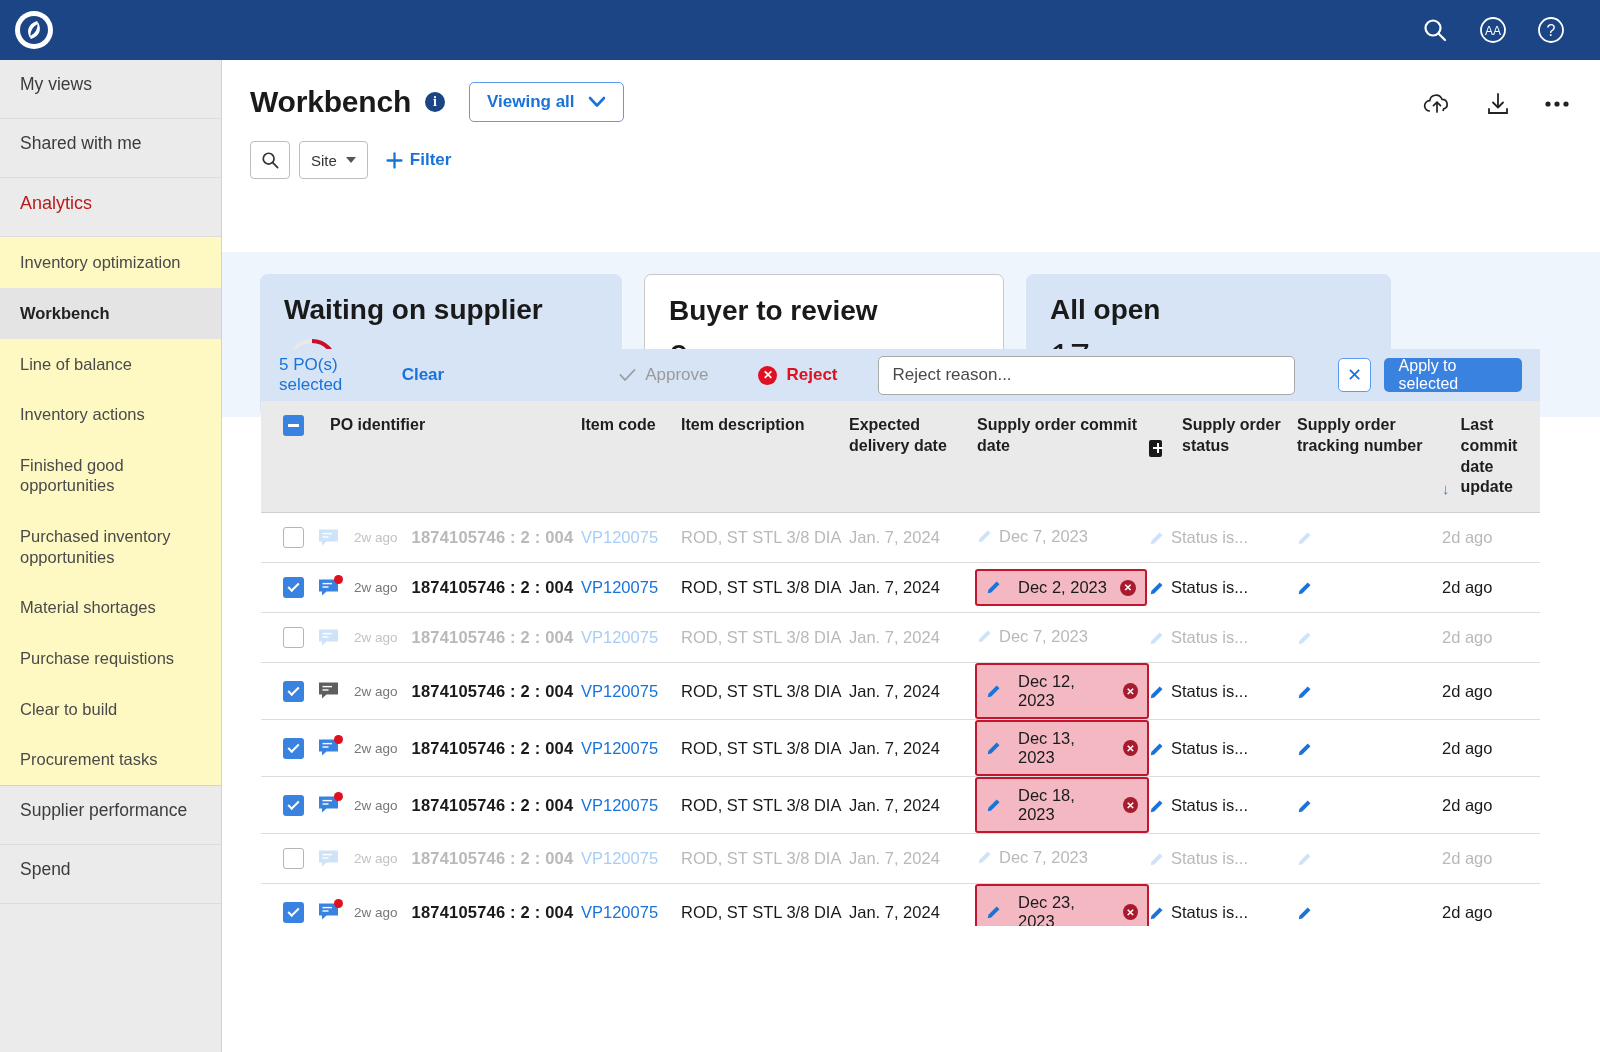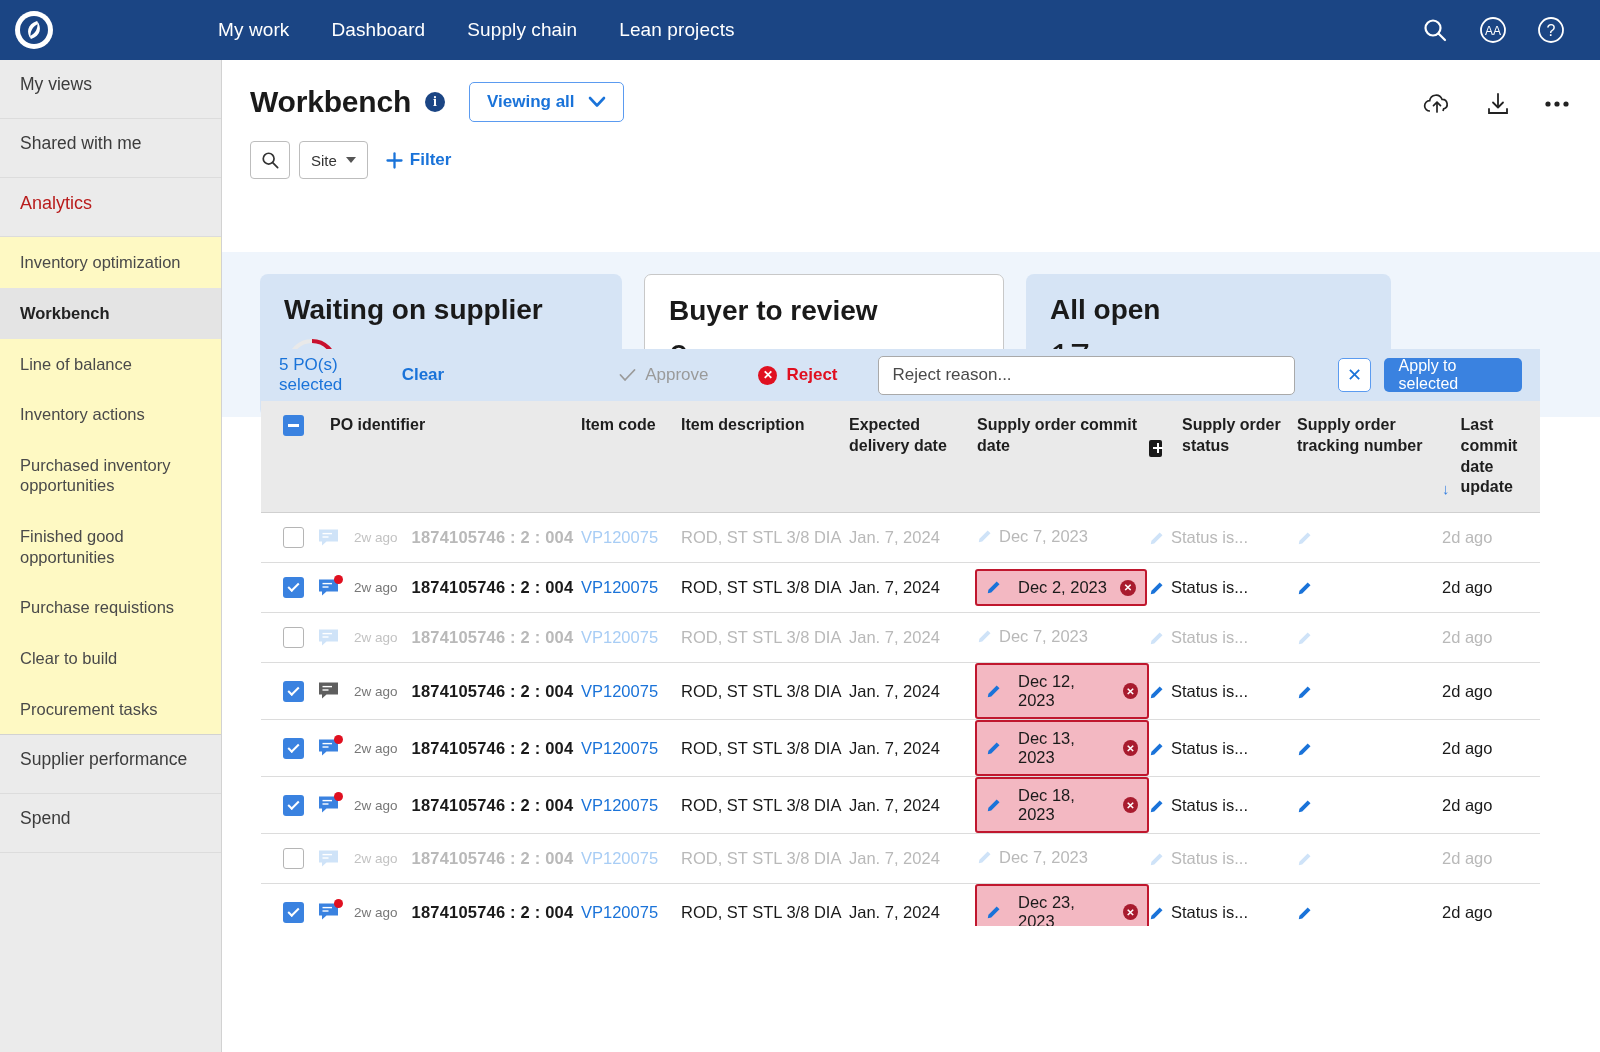--- a/index.html
+++ b/index.html
@@ -225,26 +225,20 @@
 <div class="navbar">
   <div class="brand">
     <div class="brand-logo">
       <svg width="30" height="30" viewBox="0 0 30 30">
         <circle cx="15" cy="15" r="14" fill="#1b4584"></circle>
         <path d="M18 6 C8 9, 7 18, 12 24 C10 17, 14 11, 19 9 Z" fill="#fff"></path>
         <path d="M12 24 C22 21, 23 12, 18 6 C20 13, 16 19, 11 21 Z" fill="#fff"></path>
       </svg>
     </div>
   </div>
-  <div class="nav-links">
-    <div class="nav-link">My work</div>
-    <div class="nav-link">Dashboard</div>
-    <div class="nav-link">Supply chain</div>
-    <div class="nav-link">Lean projects</div>
-  </div>
   <div class="nav-right">
     <div class="nav-icon">
       <svg width="28" height="28" viewBox="0 0 28 28" fill="none" stroke="#fff" stroke-width="2.2">
         <circle cx="12" cy="12" r="7.5"></circle>
           <line x1="17.5" y1="17.5" x2="24" y2="24" stroke-linecap="round"></line>
       </svg>
     </div>
     <div class="nav-icon">
       <svg width="28" height="28" viewBox="0 0 28 28">
         <circle cx="14" cy="14" r="12" fill="none" stroke="#fff" stroke-width="1.8"></circle>
@@ -262,22 +256,23 @@
 
 <div class="sidebar">
   <div class="side-item">My views</div>
   <div class="side-item">Shared with me</div>
   <div class="side-item side-header">Analytics</div>
   <div class="side-group">
     <div class="side-item">Inventory optimization</div>
     <div class="side-item active">Workbench</div>
     <div class="side-item">Line of balance</div>
     <div class="side-item">Inventory actions</div>
+    <div class="side-item">Finished good opportunities</div>
     <div class="side-item">Purchased inventory opportunities</div>
-    <div class="side-item">Finished good opportunities</div>
+    <div class="side-item">Material shortages</div>
     <div class="side-item">Purchase requistions</div>
     <div class="side-item">Clear to build</div>
     <div class="side-item">Procurement tasks</div>
   </div>
   <div class="side-item side-divider-top">Supplier performance</div>
   <div class="side-item">Spend</div>
 </div>
 
 <div class="main">
 

